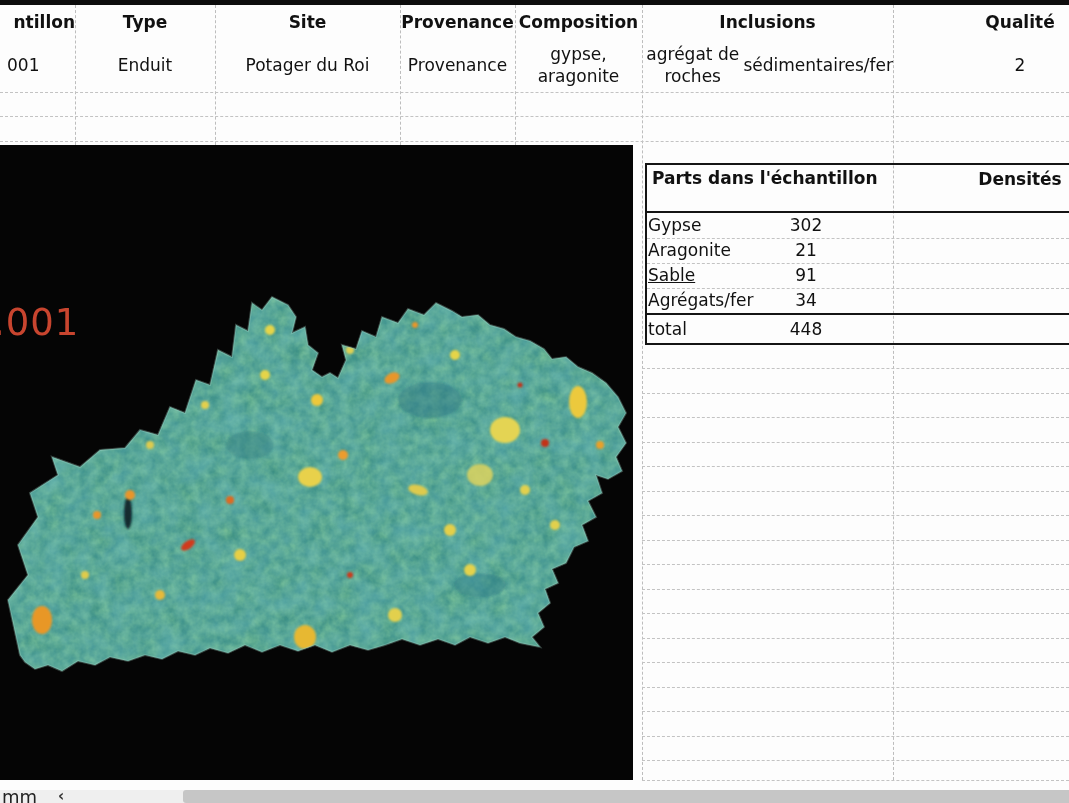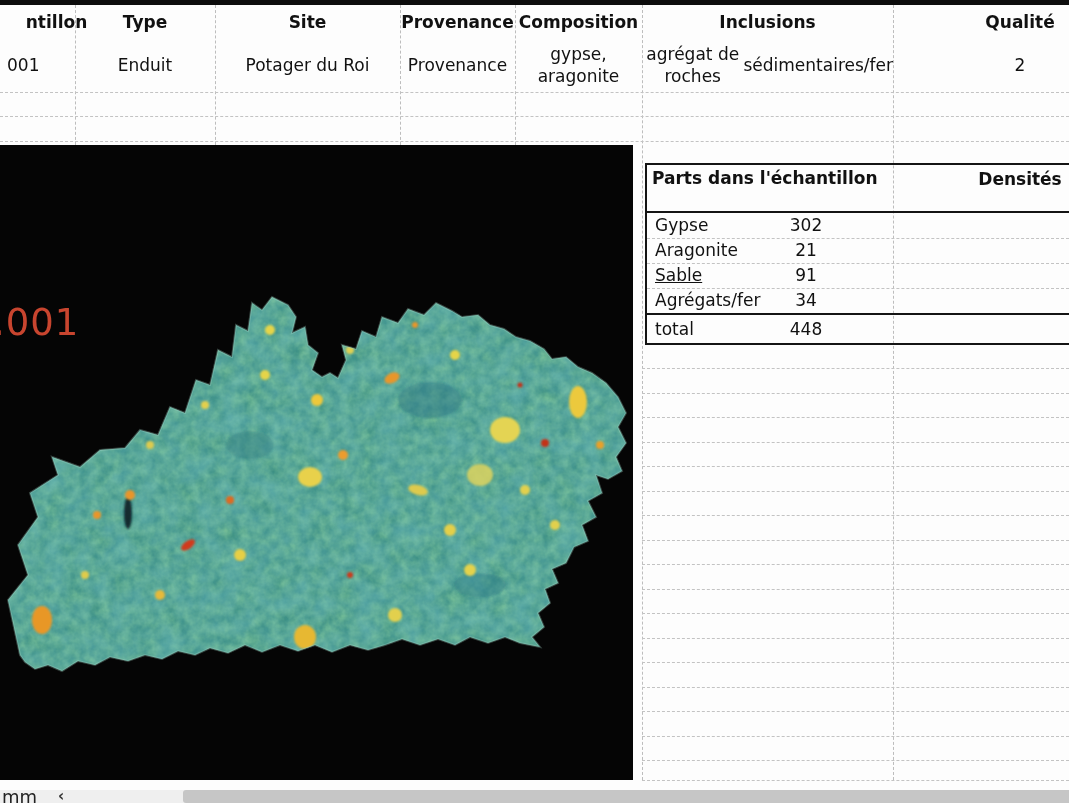--- a/index.html
+++ b/index.html
@@ -19,21 +19,21 @@
   .top-rule{left:0;top:0;width:1069px;height:5px;background:#0d0d0d;}
   
   .scan{left:0;top:145px;width:633px;height:635px;background:#050505;overflow:hidden;}
   .scan-label{
     position:absolute;left:-7px;top:156px;font-size:37px;letter-spacing:1px;
     color:#c8452f;font-weight:normal;white-space:nowrap;
   }
   
   .pt-border-h{background:#141414;height:2px;}
   .pt-border-v{background:#141414;width:2px;}
-  .pt-label{font-size:17px;line-height:25px;padding-left:10px;}
+  .pt-label{font-size:17px;line-height:25px;padding-left:3px;}
   .pt-num{font-size:17px;line-height:25px;text-align:center;}
   
   .bbar-track{left:0;top:790px;width:1069px;height:13px;background:#efefef;}
   .bbar-thumb{left:183px;top:790px;width:886px;height:13px;background:#c6c6c6;border-radius:3px 0 0 3px;}
   .bbar-unit{left:2px;top:789px;font-size:18px;color:#222;height:14px;overflow:hidden;line-height:16px;}
   .bbar-arrow{left:58px;top:788px;font-size:15px;color:#333;font-weight:bold;line-height:16px;}
 </style>
 </head>
 <body>
 
@@ -71,21 +71,21 @@
     <div class="abs hline" style="left:642px;top:613px;width:427px;"></div>
     <div class="abs hline" style="left:642px;top:638px;width:427px;"></div>
     <div class="abs hline" style="left:642px;top:662px;width:427px;"></div>
     <div class="abs hline" style="left:642px;top:687px;width:427px;"></div>
     <div class="abs hline" style="left:642px;top:711px;width:427px;"></div>
     <div class="abs hline" style="left:642px;top:736px;width:427px;"></div>
     <div class="abs hline" style="left:642px;top:760px;width:427px;"></div>
     <div class="abs hline" style="left:642px;top:780px;width:427px;"></div>
   </div>
 
-  <div class="abs cell hdr" style="left:0;top:5px;width:75px;height:33px;justify-content:center;overflow:hidden;margin-left:19px;">
+  <div class="abs cell hdr" style="left:0;top:5px;width:75px;height:33px;justify-content:flex-end;overflow:hidden;">
     <span>ntillon</span>
   </div>
   <div class="abs cell hdr" style="left:75px;top:5px;width:140px;height:33px;">
     <span>Type</span>
   </div>
   <div class="abs cell hdr" style="left:215px;top:5px;width:185px;height:33px;">
     <span>Site</span>
   </div>
   <div class="abs cell hdr" style="left:400px;top:5px;width:115px;height:33px;">
     <span>Provenance</span>

